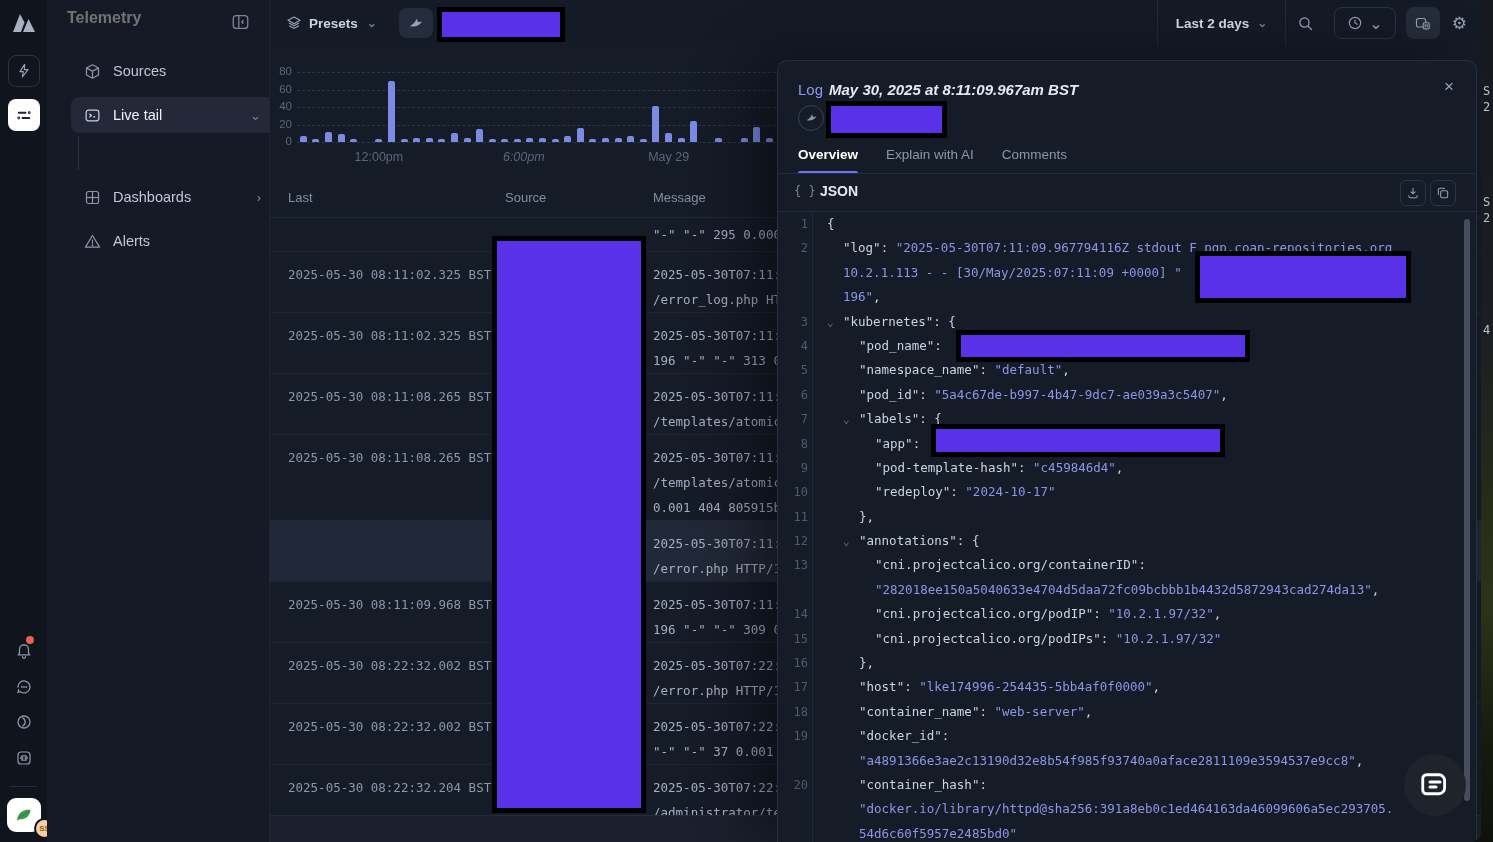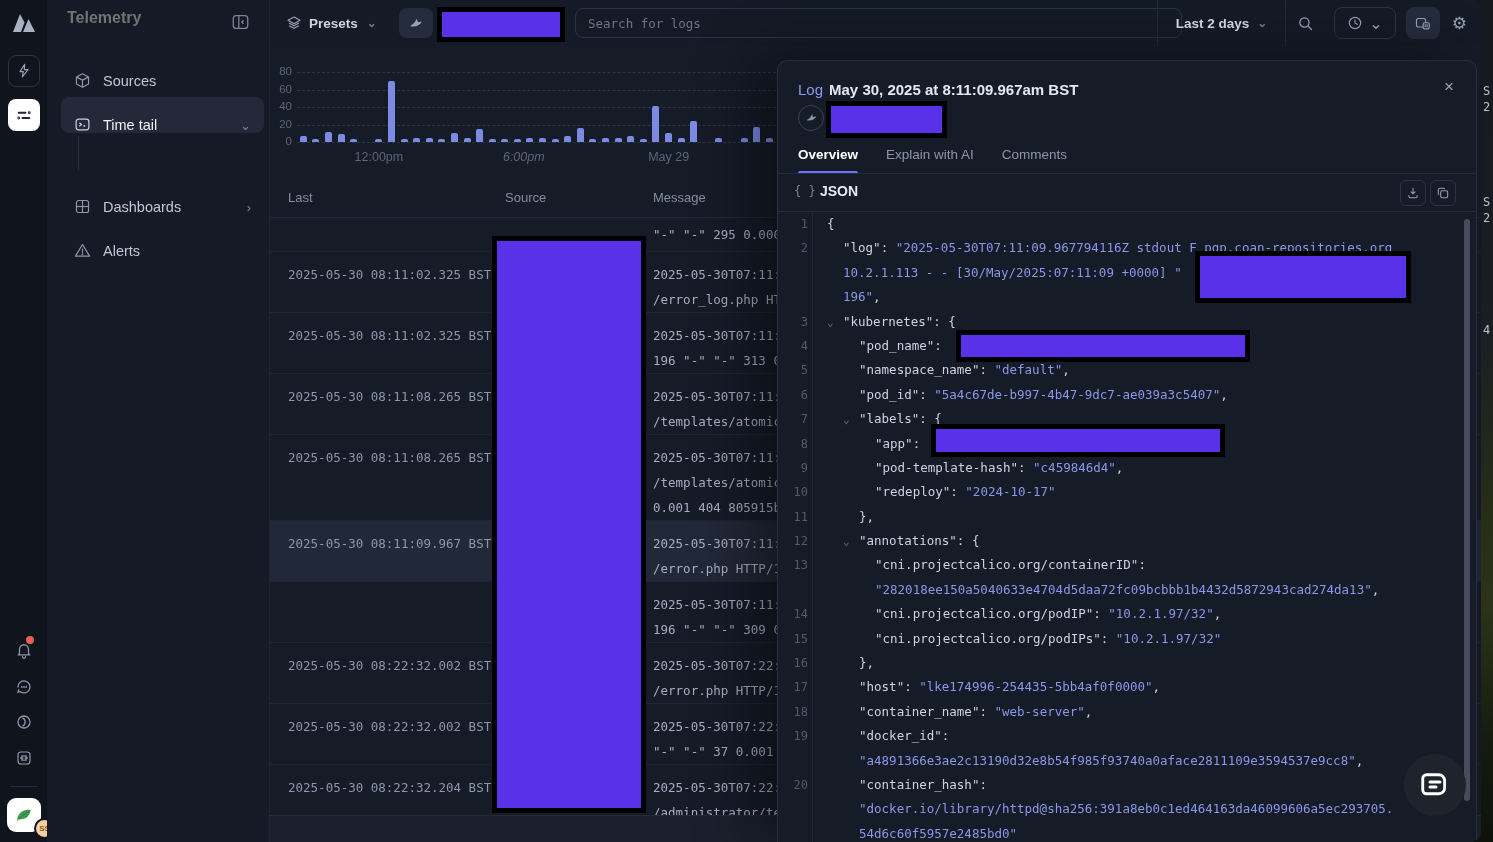--- a/index.html
+++ b/index.html
@@ -26,22 +26,22 @@
   .rail-divider { position:absolute; left:10px; width:27px; height:1px; background:#252c3c; }
   .avatar { position:absolute; left:7px; width:34px; height:34px; background:#ffffff; border-radius:9px;
     display:flex; align-items:center; justify-content:center; }
   .avatar-badge { position:absolute; left:27px; top:20px; width:21px; height:21px; border-radius:50%;
     background:#f5cfa2; border:2px solid #10141d; font-size:8px; font-weight:bold; color:#8a5a22;
     display:flex; align-items:center; justify-content:center; }
   
   .nav { position:absolute; left:47px; top:0; width:223px; height:100%; background:#151a26; border-right:1px solid #1e2535; }
   .nav-title { position:absolute; left:20px; top:9px; font-size:16px; font-weight:bold; color:#737373; }
   .nav-collapse { position:absolute; right:20px; top:14px; color:#7d8699; }
-  .nav-item { position:absolute; left:14px; width:203px; height:36px; border-radius:8px;
-    display:flex; align-items:flex-end; font-size:14.5px; color:#c0c7d6; }
+  .nav-item { position:absolute; left:24px; width:203px; height:36px; border-radius:8px;
+    display:flex; align-items:center; font-size:14.5px; color:#c0c7d6; }
   .nav-item .nico { width:17px; height:17px; margin-left:13px; margin-right:12px; color:#8d96aa; display:flex; align-items:center; justify-content:center; }
   .nav-item.active { background:#232938; color:#eef1f7; }
   .nav-item .chev { position:absolute; right:13px; color:#7d8699; font-size:13px; }
   .nav-sub { position:absolute; left:0; width:203px; height:32px; display:flex; align-items:center;
     font-size:14.5px; color:#c0c7d6; }
   .tree-line { position:absolute; left:31px; width:1px; height:34px; background:#2a3143; }
   
   .topbar { position:absolute; left:270px; top:0; width:1211px; height:46px; background:#151a27; }
   .tb-left { position:absolute; left:16px; top:0; height:46px; display:flex; align-items:center; }
   .presets { display:flex; align-items:center; gap:7px; color:#cdd4e1; font-size:13.5px; font-weight:600; }
@@ -80,21 +80,21 @@
   .trow.sel { background:#212837; }
   .t-time { position:absolute; left:18px; top:10px; font-size:12.5px; color:#8d96ab; line-height:25px; }
   .t-msg { position:absolute; left:383px; top:10px; font-size:12.5px; color:#a6aec2; line-height:25px; white-space:pre; }
   .tfoot { position:absolute; left:0; top:769px; width:1211px; height:27px; background:#1a202d; border-top:1px solid #242b3a; }
   
   .drawer { position:absolute; left:777px; top:60px; width:700px; height:782px; background:#151b27;
     border:1px solid #262e40; border-bottom:none; border-radius:10px 10px 0 0;
     box-shadow:-24px 0 60px rgba(0,0,0,.45); overflow:hidden; }
   .d-header { position:absolute; left:20px; top:20px; font-size:15px; }
   .d-type { color:#8d9af0; margin-right:6px; }
-  .d-ts { color:#e3e8f2; font-weight:600; }
+  .d-ts { color:#e3e8f2; font-weight:600;font-style:italic; }
   .d-close { position:absolute; right:22px; top:16px; font-size:17px; color:#9aa3b6; }
   .d-bird { position:absolute; left:20px; top:44px; width:26px; height:26px; border-radius:50%;
     border:1px solid #39415a; display:flex; align-items:center; justify-content:center; color:#8a93a8; }
   .d-tabs { position:absolute; left:20px; top:86px; display:flex; gap:28px; font-size:13.5px; }
   .d-tab { color:#8d96aa; padding-bottom:12px; position:relative; }
   .d-tab.active { color:#ffffff; font-weight:600; }
   .d-tab.active::after { content:""; position:absolute; left:0; right:0; bottom:0; height:3px;
     border-radius:2px 2px 0 0; background:#6a74f8; }
   .d-tabdiv { position:absolute; left:0; top:112px; width:100%; height:1px; background:#232b3d; }
   .json-head { position:absolute; left:0; top:113px; width:100%; height:37px; }
@@ -206,21 +206,21 @@
         <span>Sources</span>
       </div>
       <div class="nav-item active" style="top:97px">
         <span class="nico">
           <svg width="17" height="17" viewBox="0 0 24 24" fill="none" stroke="#c9d0de" stroke-width="1.7" stroke-linecap="round">
               <rect x="3" y="4.5" width="18" height="15" rx="3.5"></rect>
               <path d="M8 10 l2.5 2 L8 14"></path>
               <circle cx="14.5" cy="14" r="0.5" fill="#c9d0de"></circle>
             </svg>
         </span>
-        <span>Time tail</span>
+        <span>Live tail</span>
         <span class="chev">⌄</span>
       </div>
       <div class="tree-line" style="top:136px"></div>
       <div class="nav-item" style="top:223px">
         <span class="nico">
           <svg width="17" height="17" viewBox="0 0 24 24" fill="none" stroke="#8d96aa" stroke-width="1.7" stroke-linejoin="round">
               <path d="M12 3.5 L22 20 H2 Z"></path>
               <line x1="12" y1="10" x2="12" y2="14.5" stroke-linecap="round"></line>
               <circle cx="12" cy="17.2" r="0.5" fill="#8d96aa"></circle>
             </svg>
@@ -249,23 +249,20 @@
               <path d="M4.5 16 L12 20 L19.5 16"></path>
             </svg>
           <span>Presets</span>
           <span class="pchev">⌄</span>
         </div>
         <div class="bird-btn">
           <svg width="16" height="15" viewBox="0 0 24 22">
               <path d="M3 15 C8 12 11 9 13 4 L15 9 L21 8 C17 14 11 17 3 15 Z" fill="#99a3b6"></path>
             </svg>
         </div>
-      </div>
-      <div class="search-box">
-        <input type="text" value="" placeholder="Search for logs" style="">
       </div>
       <div class="tb-right">
         <div class="vdiv"></div>
         <div class="timerange">
           <span>Last 2 days</span>
           <span class="pchev">⌄</span>
         </div>
         <div class="vdiv"></div>
         <div class="tb-iconbtn">
           <svg width="17" height="17" viewBox="0 0 24 24" fill="none" stroke="#98a1b4" stroke-width="1.8" stroke-linecap="round">
@@ -442,25 +439,25 @@
             <div class="t-msg">2025-05-30T07:11:
 /templates/atomic</div>
           </div>
           <div class="trow" style="height: 86px;">
             <div class="t-time">2025-05-30 08:11:08.265 BST</div>
             <div class="t-msg">2025-05-30T07:11:
 /templates/atomic
 0.001 404 805915b</div>
           </div>
           <div class="trow sel" style="height: 61px;">
-            <div class="t-time">2025-05-30 08:11:09.967 BST</div>
             <div class="t-msg">2025-05-30T07:11:
 /error.php HTTP/1</div>
           </div>
           <div class="trow" style="height: 61px;">
+            <div class="t-time">2025-05-30 08:11:09.968 BST</div>
             <div class="t-msg">2025-05-30T07:11:
 196 "-" "-" 309 0</div>
           </div>
           <div class="trow" style="height: 61px;">
             <div class="t-time">2025-05-30 08:22:32.002 BST</div>
             <div class="t-msg">2025-05-30T07:22:
 /error.php HTTP/1</div>
           </div>
           <div class="trow" style="height: 61px;">
             <div class="t-time">2025-05-30 08:22:32.002 BST</div>

